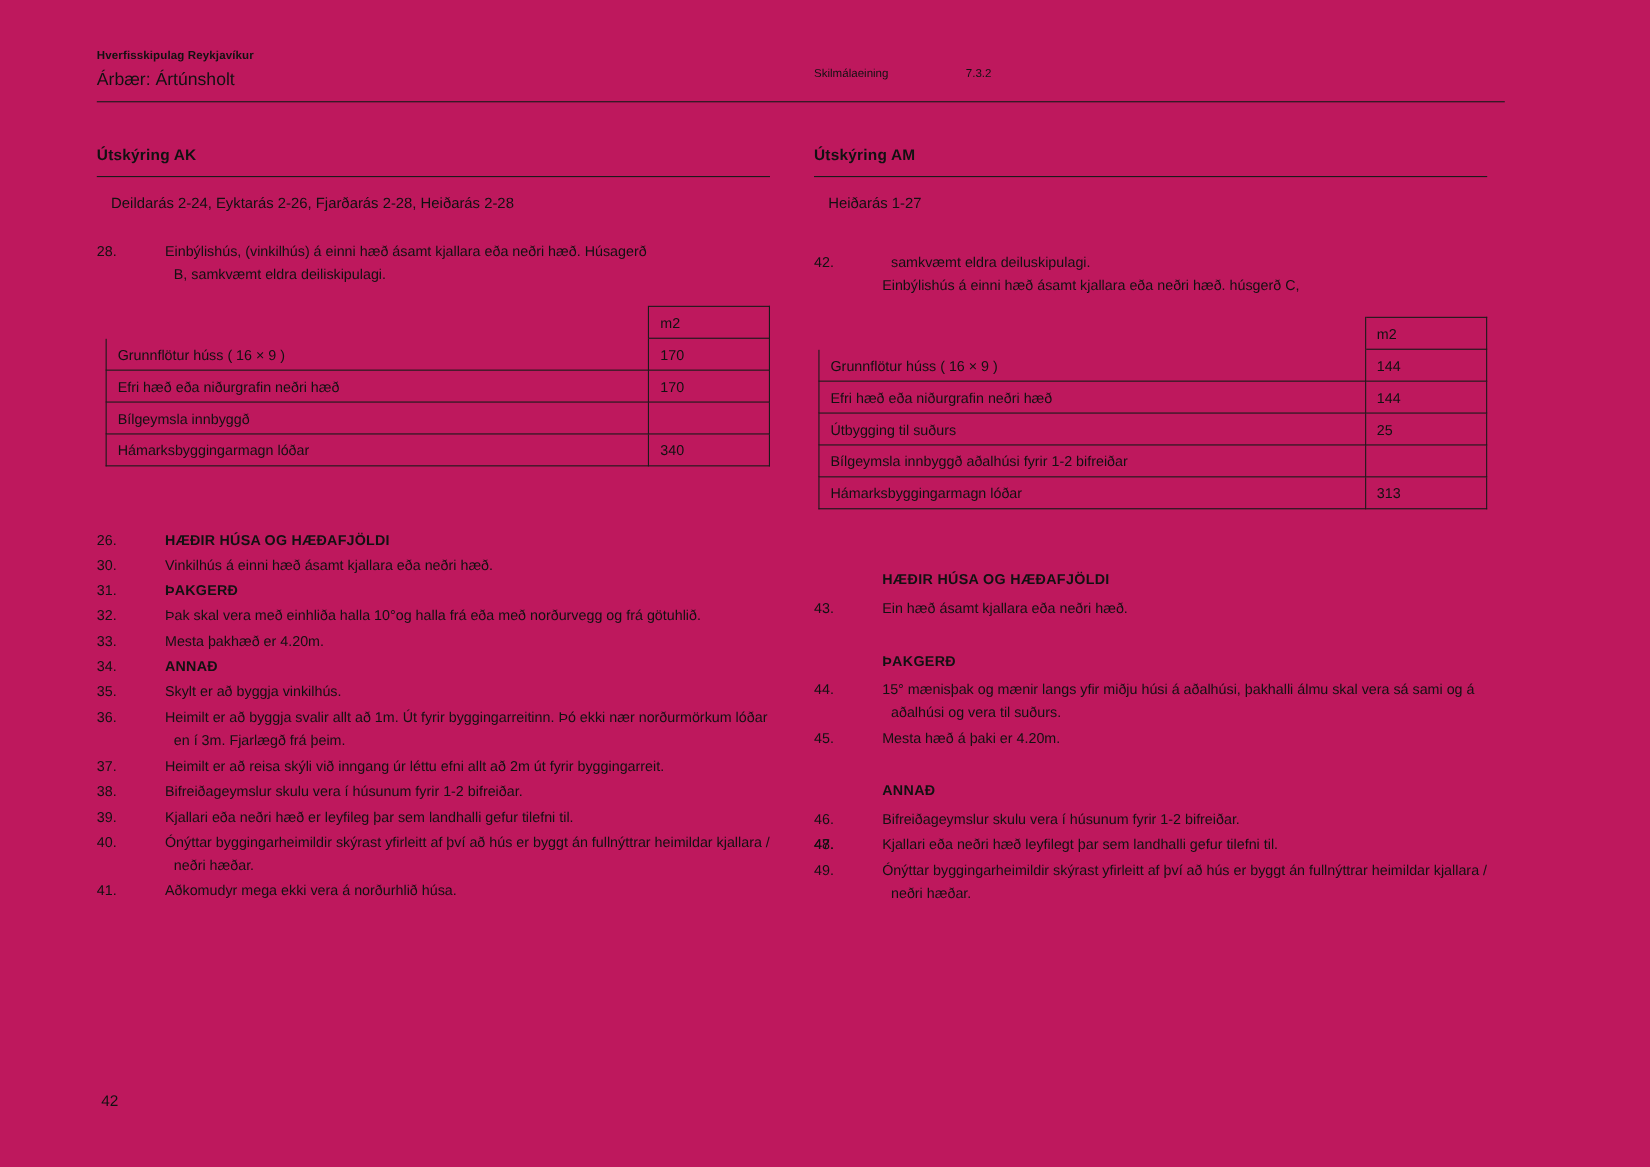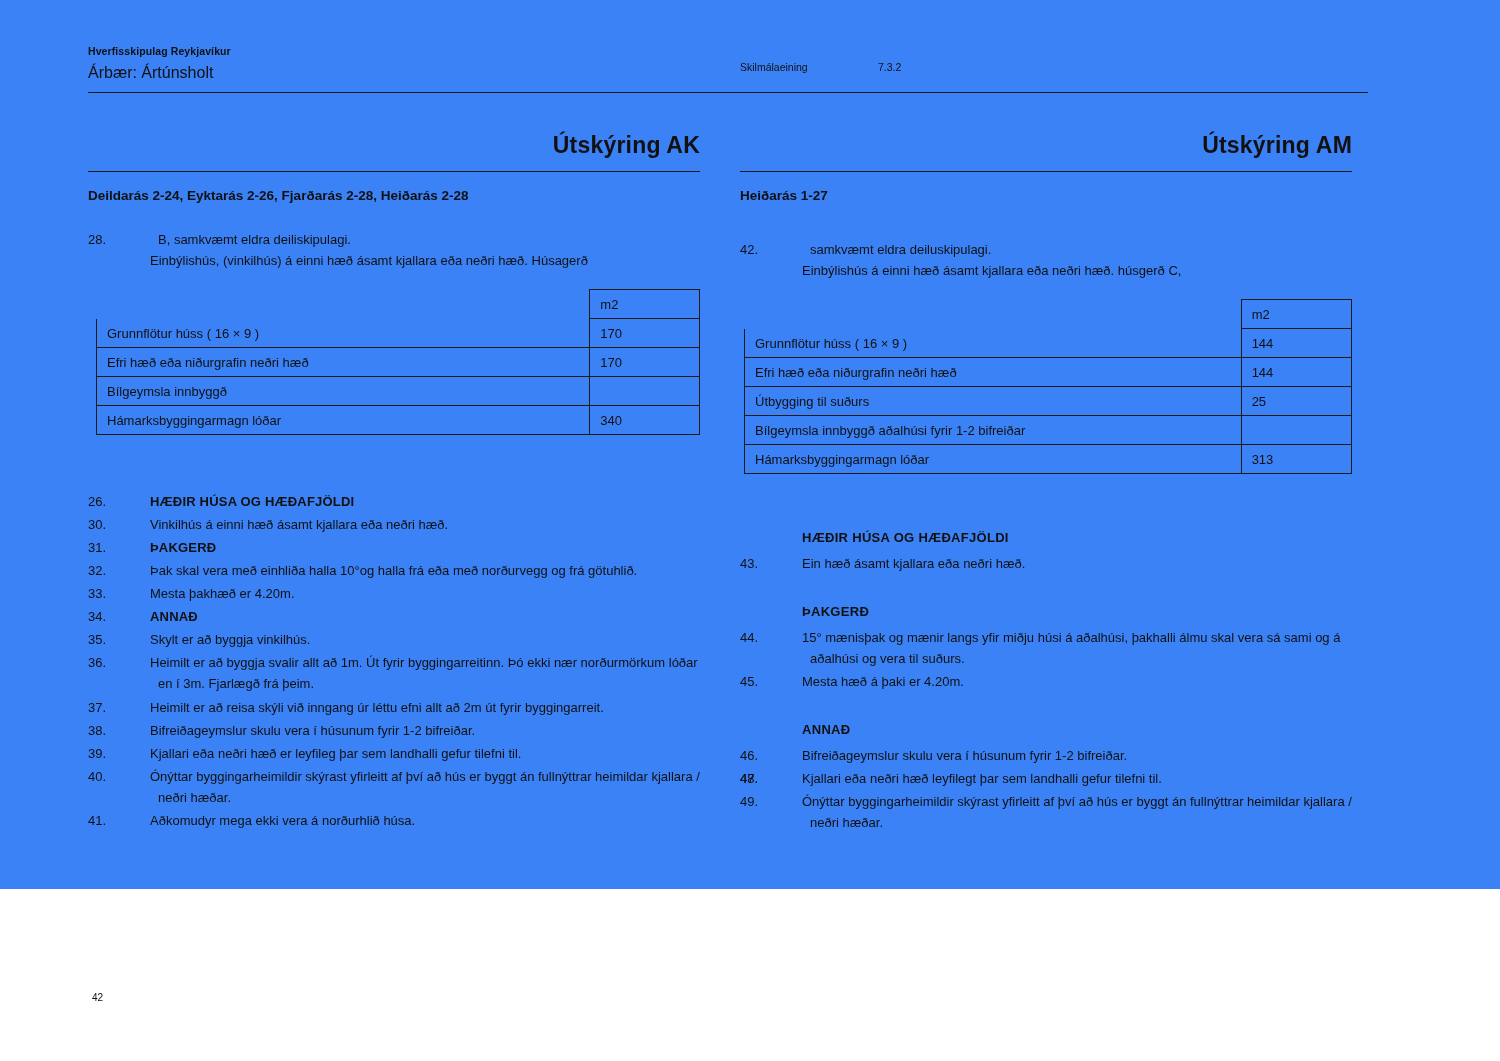--- a/index.html
+++ b/index.html
@@ -12,22 +12,22 @@
     background: #ffffff;
     font-family: "Liberation Sans", sans-serif;
     color: #1a1a1a;
     position: relative;
     overflow: hidden;
   }
   .page {
     position: absolute;
     left: 0; top: 0;
     width: 1500px;
-    height: 889px;
-    background: #3b82f6;
+    height: 1061px;
+    background: #be185d;
   }
 
   
   .header {
     position: absolute;
     left: 88px;
     top: 44px;
     width: 1280px;
     height: 48px;
   }
@@ -75,36 +75,35 @@
   
   .col {
     position: absolute;
     top: 132px;
     width: 612px;
   }
   .col-left { left: 88px; }
   .col-right { left: 740px; }
 
   .col-title {
-    font-size: 23px;
+    font-size: 14px;
     font-weight: bold;
     letter-spacing: 0.2px;
     margin: 0 0 12px 0;
     color: #111;
-    text-align: right;
   }
   .title-rule {
     height: 1px;
     background: #1a1a1a;
     margin-bottom: 16px;
   }
   .col-subtitle {
     font-size: 13.5px;
-    font-weight: bold;
-    margin: 0 0 26px 0;
+    font-weight: normal;
+    margin: 0 0 26px 13px;
     color: #111;
   }
   .col-right .col-subtitle {
     margin-bottom: 36px;
   }
 
   
   .item {
     position: relative;
     font-size: 13px;
@@ -173,21 +172,21 @@
   .right-tbl td.val { width: 100px; }
 
   .spacer-28 { height: 28px; }
   .spacer-56 { height: 56px; }
 
   
   .page-number {
     position: absolute;
     left: 92px;
     top: 992px;
-    font-size: 10px;
+    font-size: 14px;
     color: #111;
   }
 </style>
 </head>
 <body>
 
 <div class="page">
 
   <div class="header">
     <div class="header-left">
@@ -199,22 +198,22 @@
   </div>
   <div class="header-rule"></div>
 
   <div class="col col-left">
     <h1 class="col-title">Útskýring AK</h1>
     <div class="title-rule"></div>
     <h2 class="col-subtitle">Deildarás 2-24, Eyktarás 2-26, Fjarðarás 2-28, Heiðarás 2-28</h2>
 
     <div class="item">
       <span class="num">28.</span>
+      <span class="txt">Einbýlishús, (vinkilhús) á einni hæð ásamt kjallara eða neðri hæð. Húsagerð</span>
       <span class="txt" style="padding-left:8px">B, samkvæmt eldra deiliskipulagi.</span>
-      <span class="txt">Einbýlishús, (vinkilhús) á einni hæð ásamt kjallara eða neðri hæð. Húsagerð</span>
     </div>
 
     <div class="tbl-wrap">
       <table class="m2 left-tbl">
         <tbody>
             <tr class="head">
           <td class="label"></td>
           <td class="val">m2</td>
         </tr>
         <tr>

